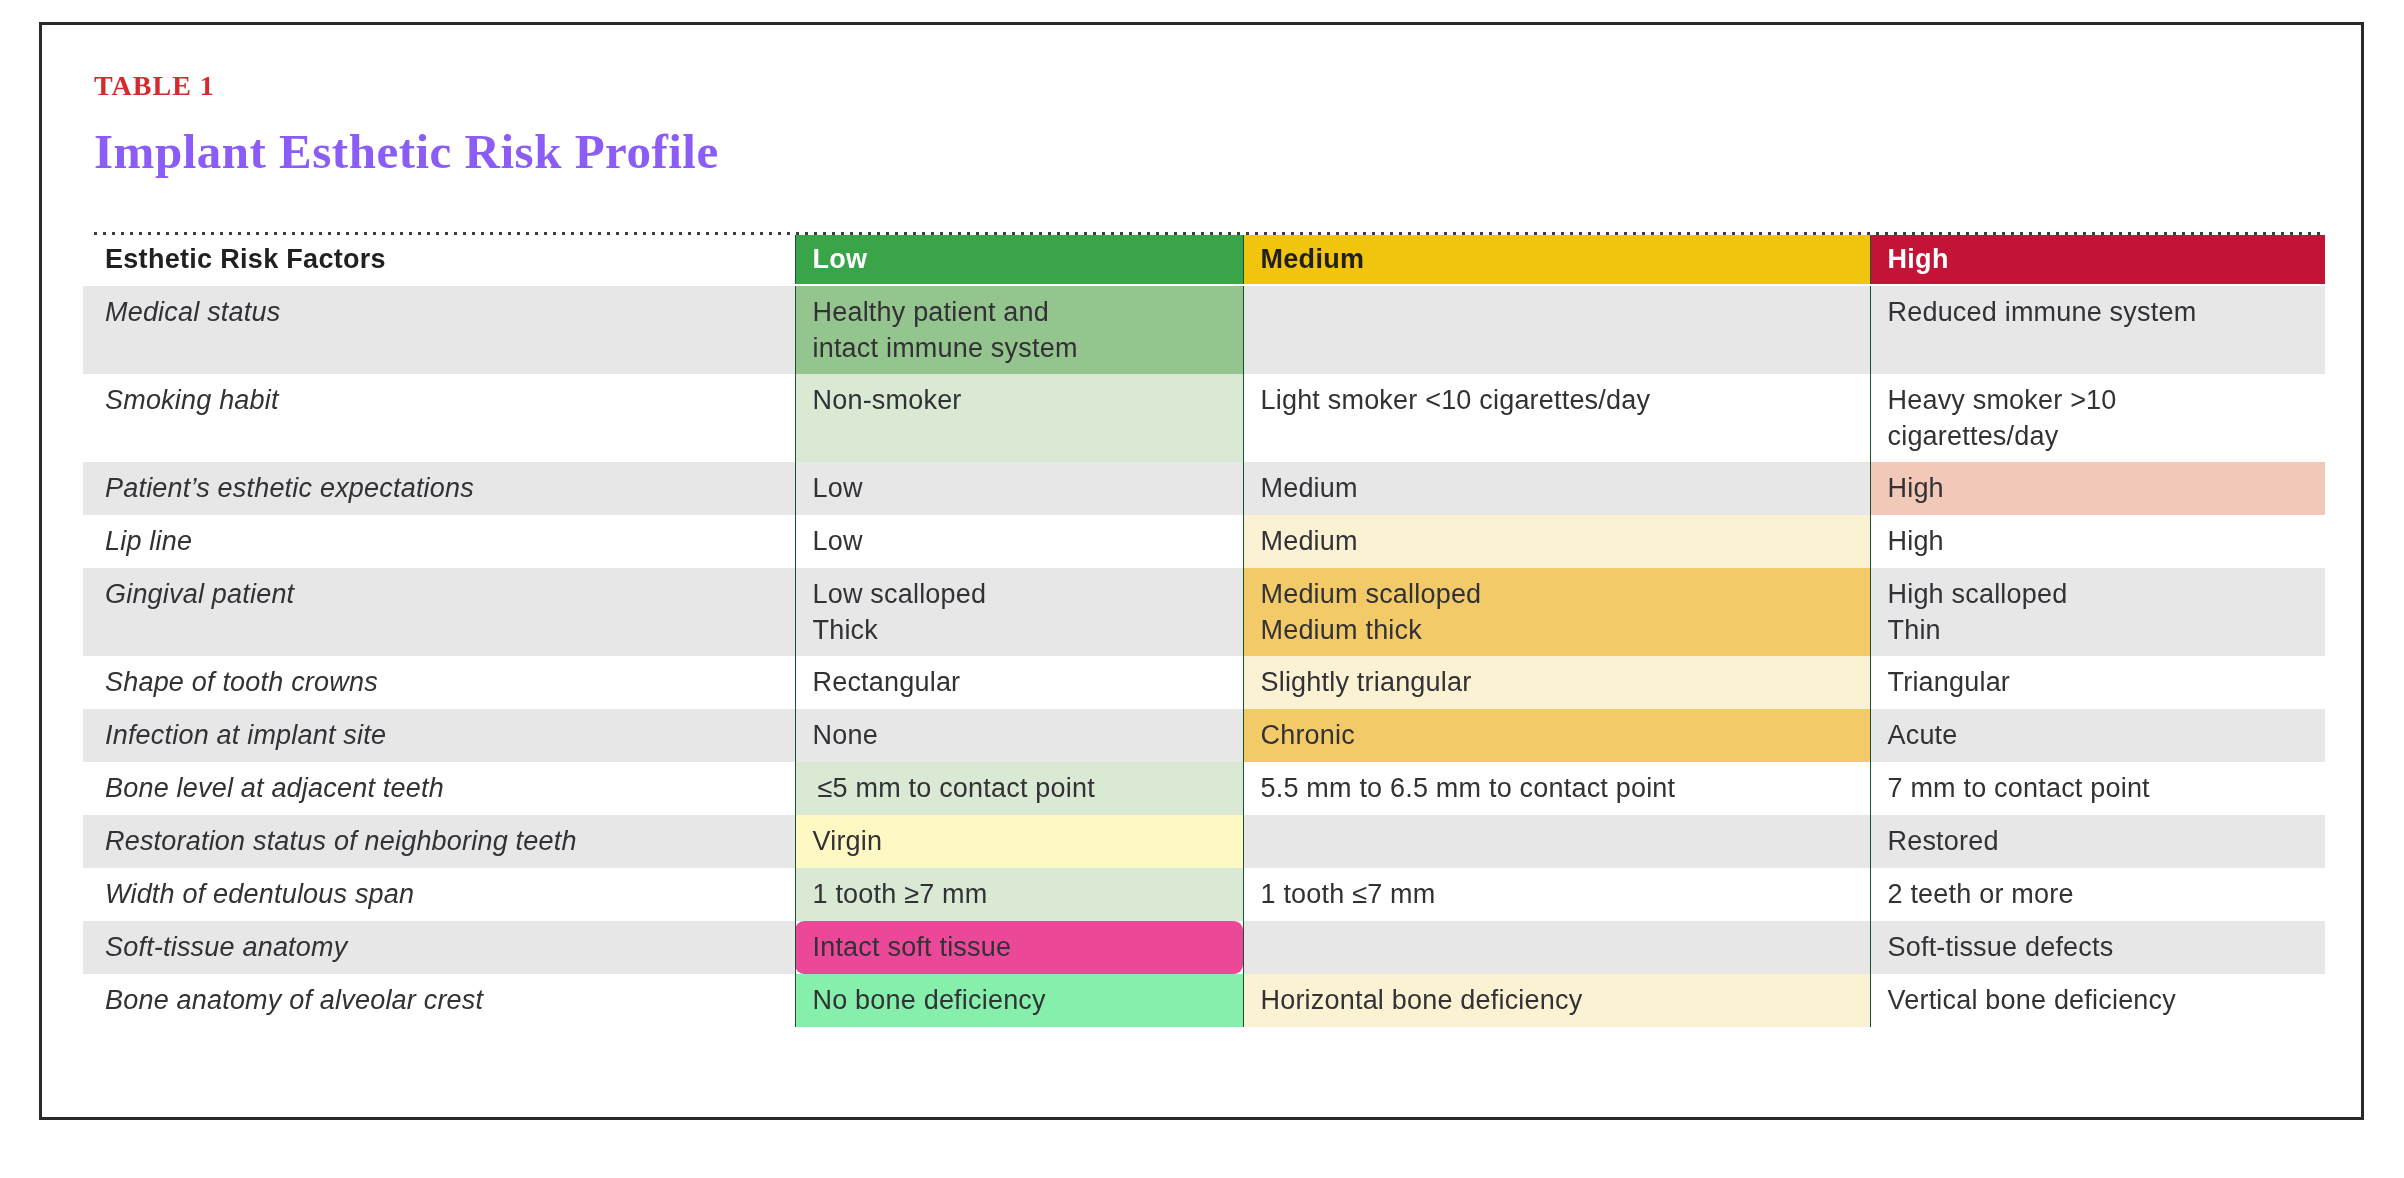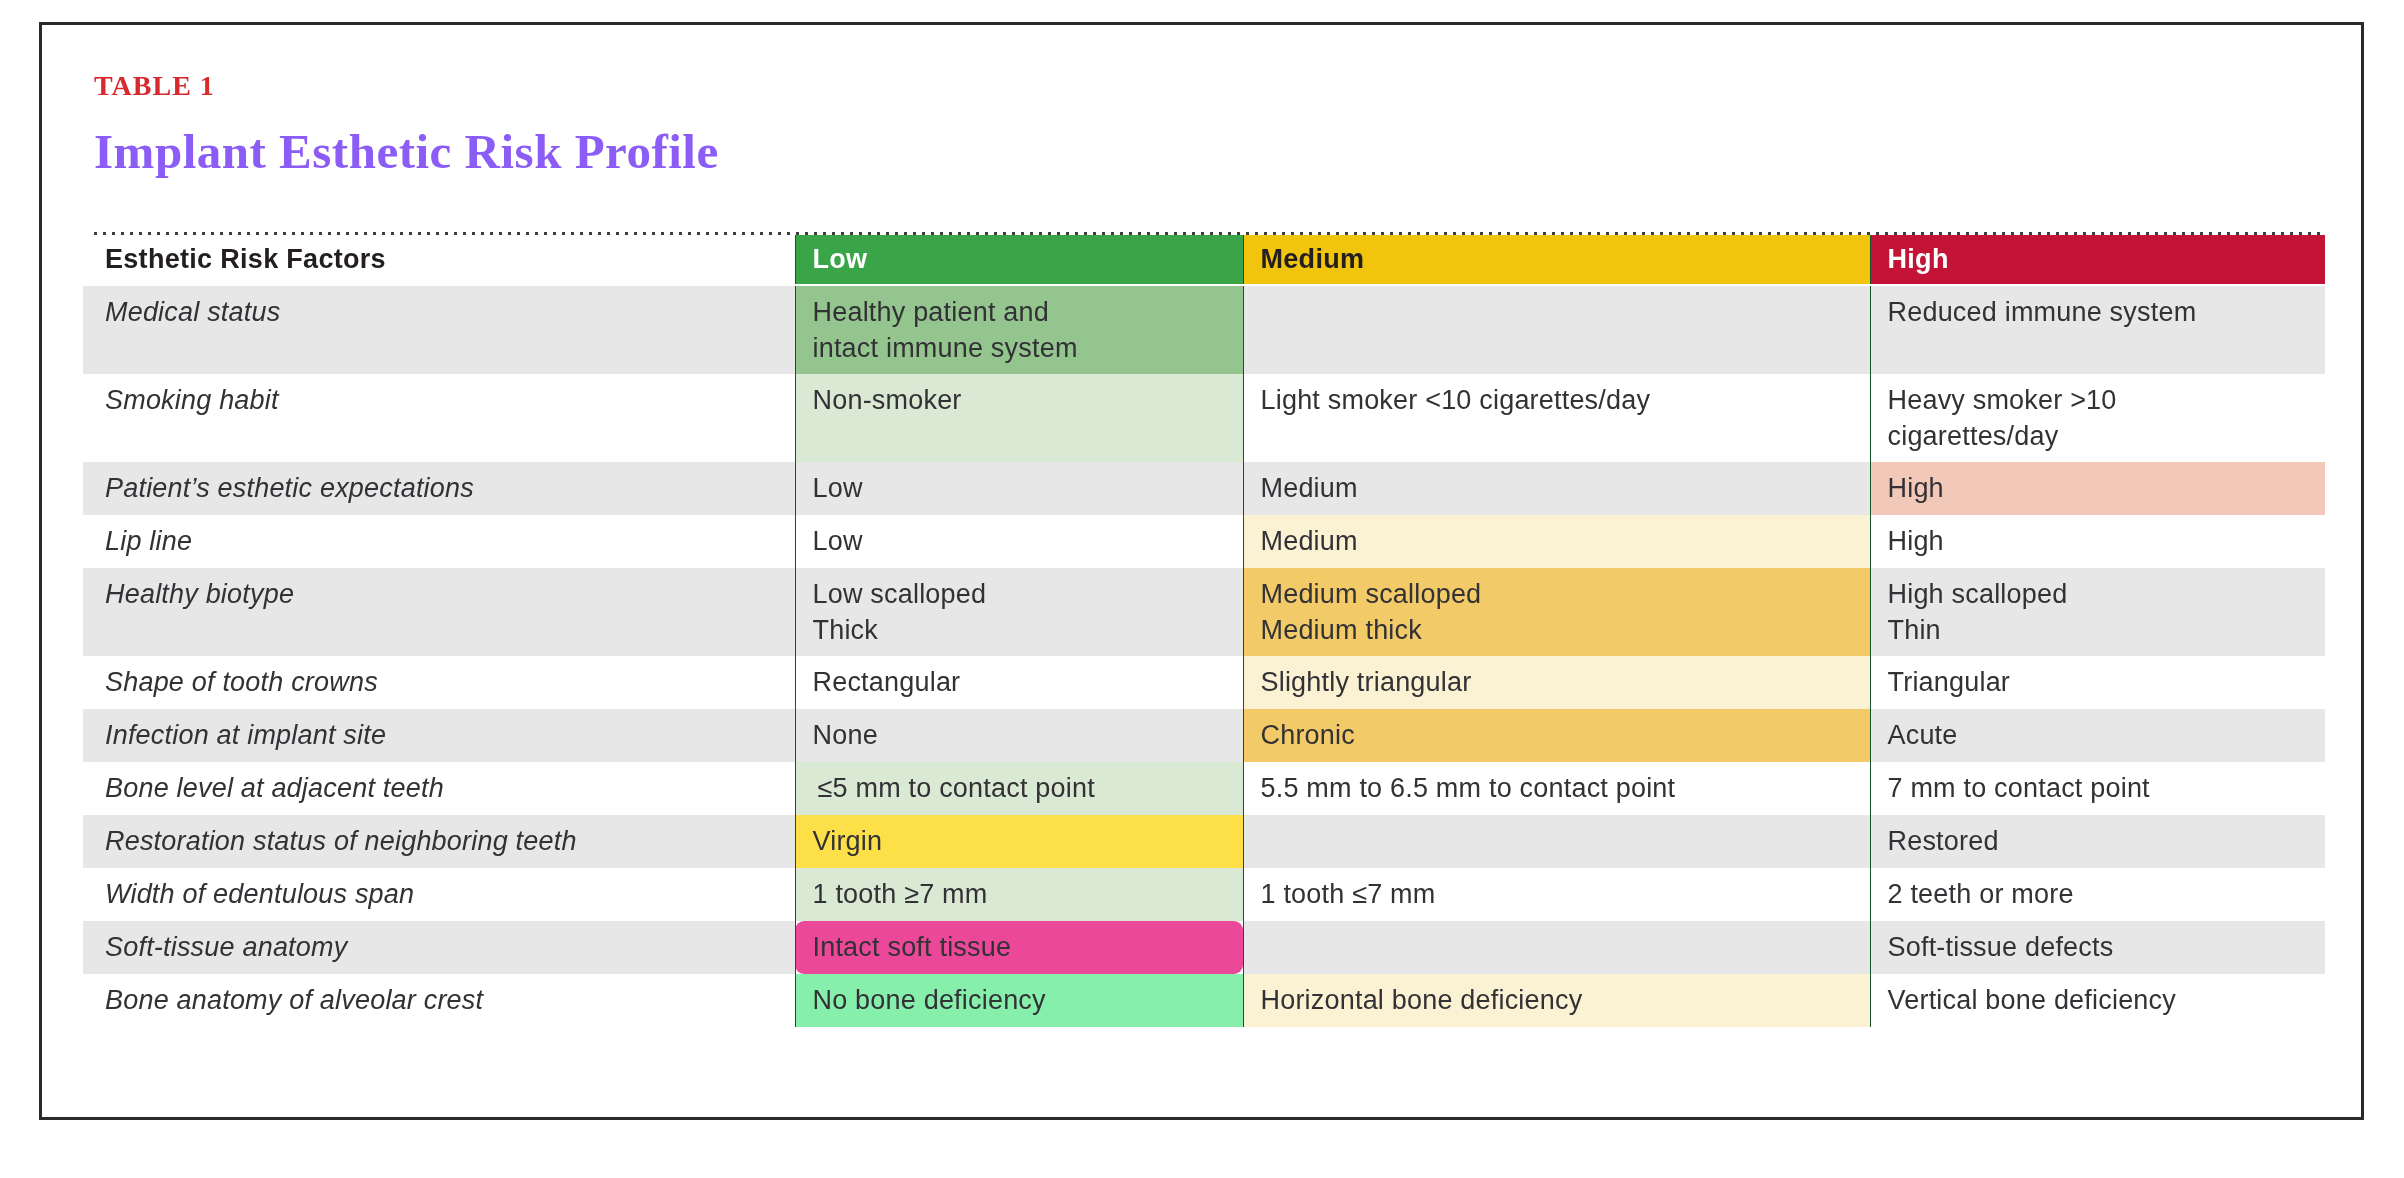--- a/index.html
+++ b/index.html
@@ -136,21 +136,21 @@
             <td class="cell-medium">Medium</td>
             <td class="cell-high" style="background: rgb(242, 200, 184);">High</td>
           </tr>
           <tr>
             <td class="cell-factor">Lip line</td>
             <td class="cell-low">Low</td>
             <td class="cell-medium" style="background: rgb(251, 242, 212);">Medium</td>
             <td class="cell-high">High</td>
           </tr>
           <tr>
-            <td class="cell-factor">Healthy biotype</td>
+            <td class="cell-factor">Gingival patient</td>
             <td class="cell-low">Low scalloped
 Thick</td>
             <td class="cell-medium" style="background: rgb(242, 202, 104);">Medium scalloped
 Medium thick</td>
             <td class="cell-high">High scalloped
 Thin</td>
           </tr>
           <tr>
             <td class="cell-factor">Shape of tooth crowns</td>
             <td class="cell-low">Rectangular</td>
@@ -164,21 +164,21 @@
             <td class="cell-high">Acute</td>
           </tr>
           <tr>
             <td class="cell-factor">Bone level at adjacent teeth</td>
             <td class="cell-low" style="background: rgb(217, 233, 211); padding-left: 22px;">≤5 mm to contact point</td>
             <td class="cell-medium">5.5 mm to 6.5 mm to contact point</td>
             <td class="cell-high">7 mm to contact point</td>
           </tr>
           <tr>
             <td class="cell-factor">Restoration status of neighboring teeth</td>
-            <td class="cell-low" style="background: #fde047;">Virgin</td>
+            <td class="cell-low" style="background: #fef9c3;">Virgin</td>
             <td class="cell-medium"></td>
             <td class="cell-high">Restored</td>
           </tr>
           <tr>
             <td class="cell-factor">Width of edentulous span</td>
             <td class="cell-low" style="background: rgb(217, 233, 211);">1 tooth ≥7 mm</td>
             <td class="cell-medium">1 tooth ≤7 mm</td>
             <td class="cell-high">2 teeth or more</td>
           </tr>
           <tr>

